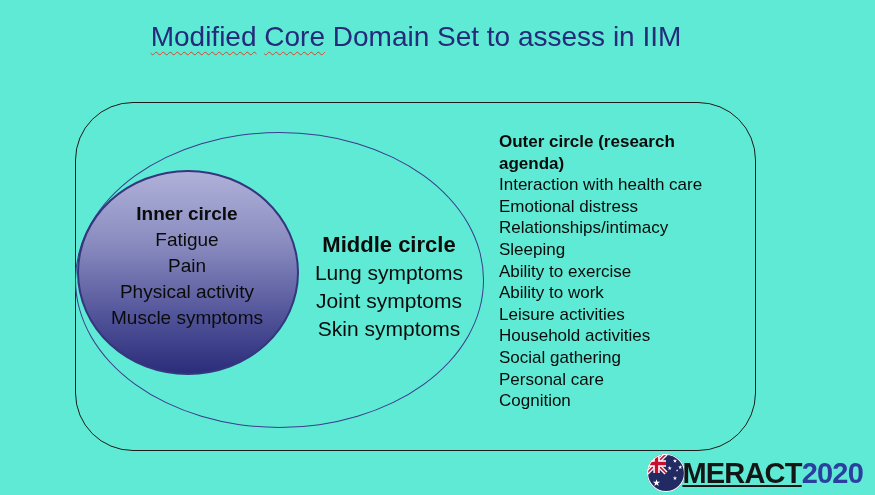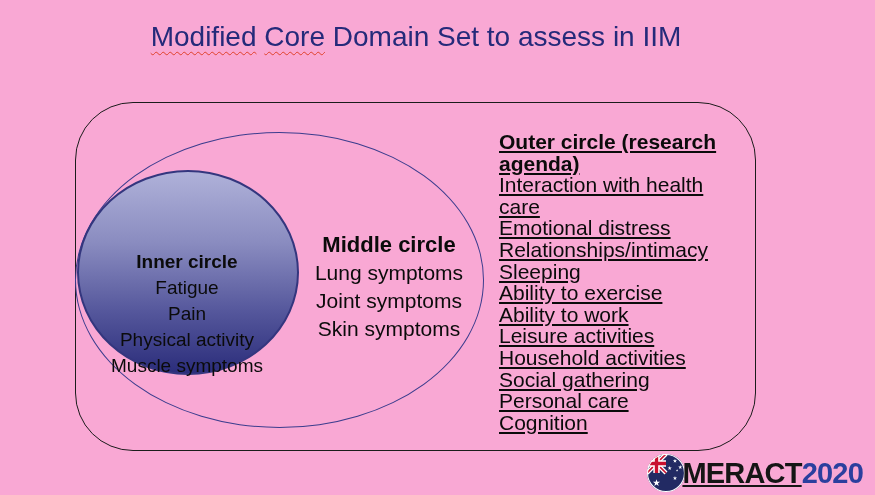--- a/index.html
+++ b/index.html
@@ -1,17 +1,17 @@
 <!DOCTYPE html>
 <html><head>
 <meta charset="utf-8">
 <style>
   html,body{margin:0;padding:0;background:#fff;}
   .canvas{
-    position:relative;width:875px;height:495px;background:#f9a8d4;overflow:hidden;
+    position:relative;width:875px;height:495px;background:#5eead4;overflow:hidden;
     font-family:"Liberation Sans","DejaVu Sans",sans-serif;color:#0d0d0d;
   }
   .title{
     position:absolute;left:0;top:21px;width:832px;text-align:center;
     font-size:28px;font-weight:400;color:#252a7a;white-space:nowrap;
   }
   .misspelled{
     text-decoration-line:underline;text-decoration-style:wavy;
     text-decoration-color:#e0402a;text-decoration-thickness:1px;
     text-underline-offset:5px;
@@ -24,31 +24,31 @@
     position:absolute;left:75px;top:132px;width:407px;height:294px;
     border:1.4px solid #3c3d8e;border-radius:50%;background:transparent;
   }
   .inner-circle{
     position:absolute;left:77px;top:170px;width:218px;height:201px;
     border-radius:50%;border:2px solid #34367e;
     background:linear-gradient(to bottom,#afb1d9 0%,#8a8cc0 35%,#54569b 70%,#2b2d7b 100%);
   }
   .inner-text{
     position:absolute;left:84px;top:201px;width:206px;text-align:center;
-    font-size:19px;line-height:26px;color:#0b0b0b;margin-top:48px;
+    font-size:19px;line-height:26px;color:#0b0b0b;
   }
   .inner-text .hd{font-weight:700;}
   .middle-text{
     position:absolute;left:293px;top:231px;width:192px;text-align:center;
     font-size:21px;line-height:28px;color:#0b0b0b;
   }
   .middle-text .hd{font-weight:700;font-size:22px;}
   .outer-text{
     position:absolute;left:499px;top:131px;width:220px;
-    font-size:21px;line-height:21.6px;color:#0b0b0b;text-align:left;text-decoration:underline;
+    font-size:17px;line-height:21.6px;color:#0b0b0b;text-align:left;
   }
   .outer-text .hd{font-weight:700;}
   .logo{
     position:absolute;right:12px;bottom:1px;height:42px;
     display:flex;align-items:center;
   }
   .logo .flag{width:38px;height:38px;display:block;margin-right:-3px;}
   .logo .word{
     font-size:29px;font-weight:700;letter-spacing:-0.8px;color:#151515;line-height:38px;text-decoration:underline;
   }

